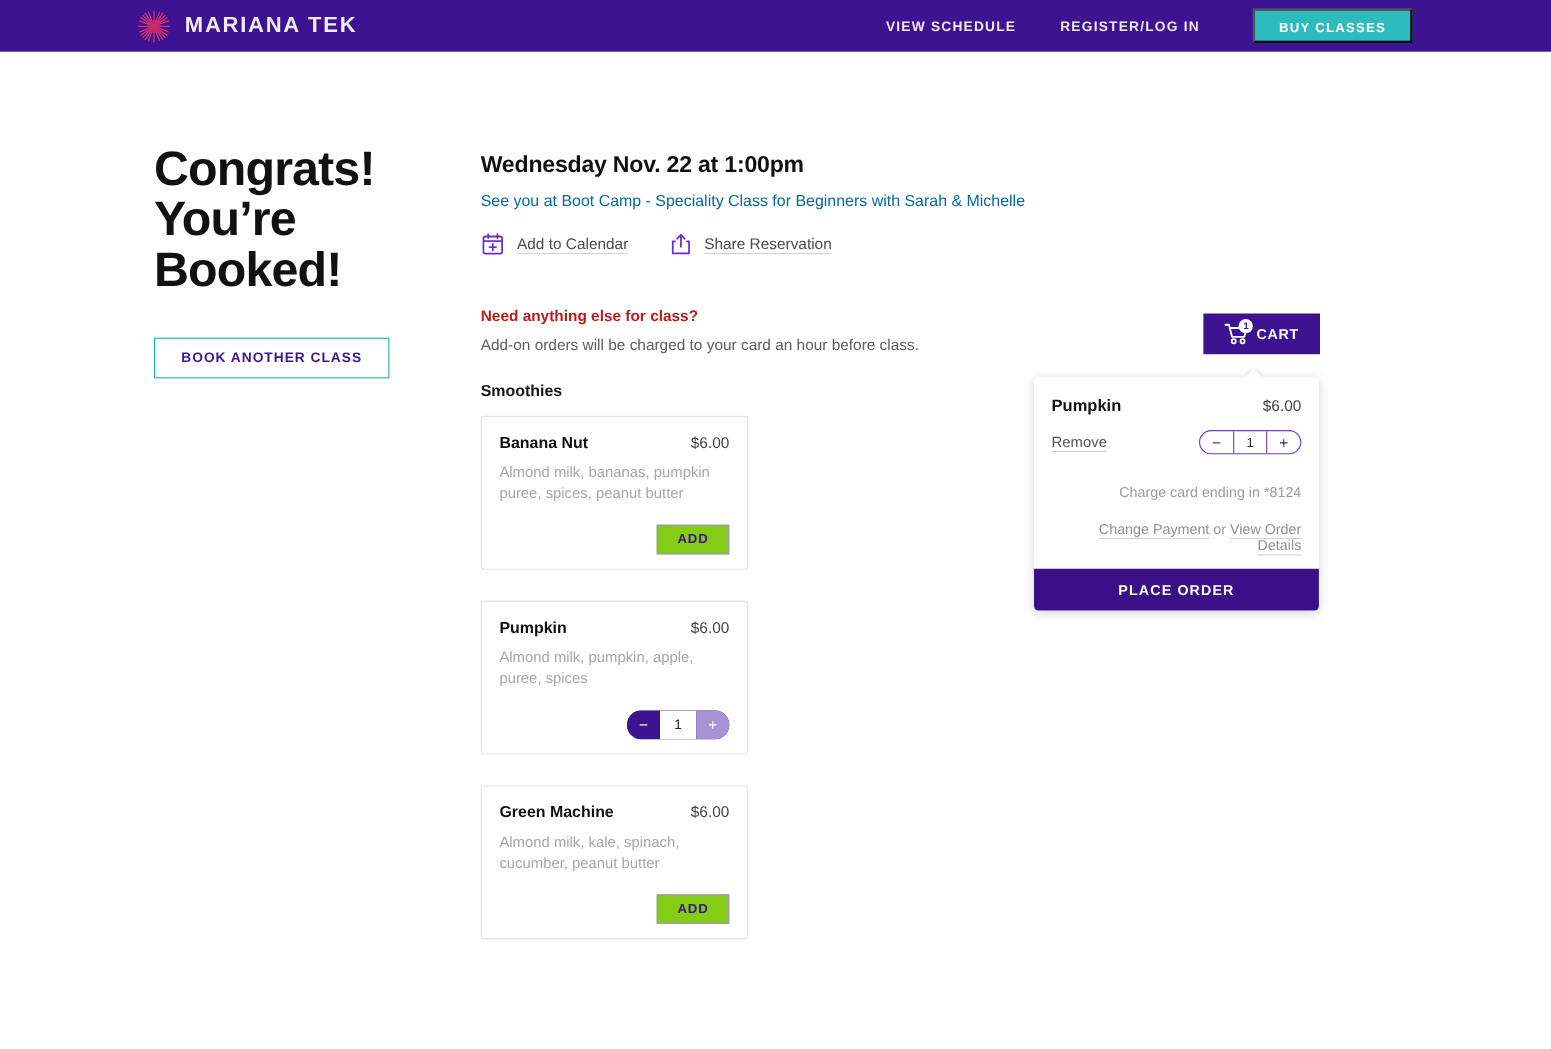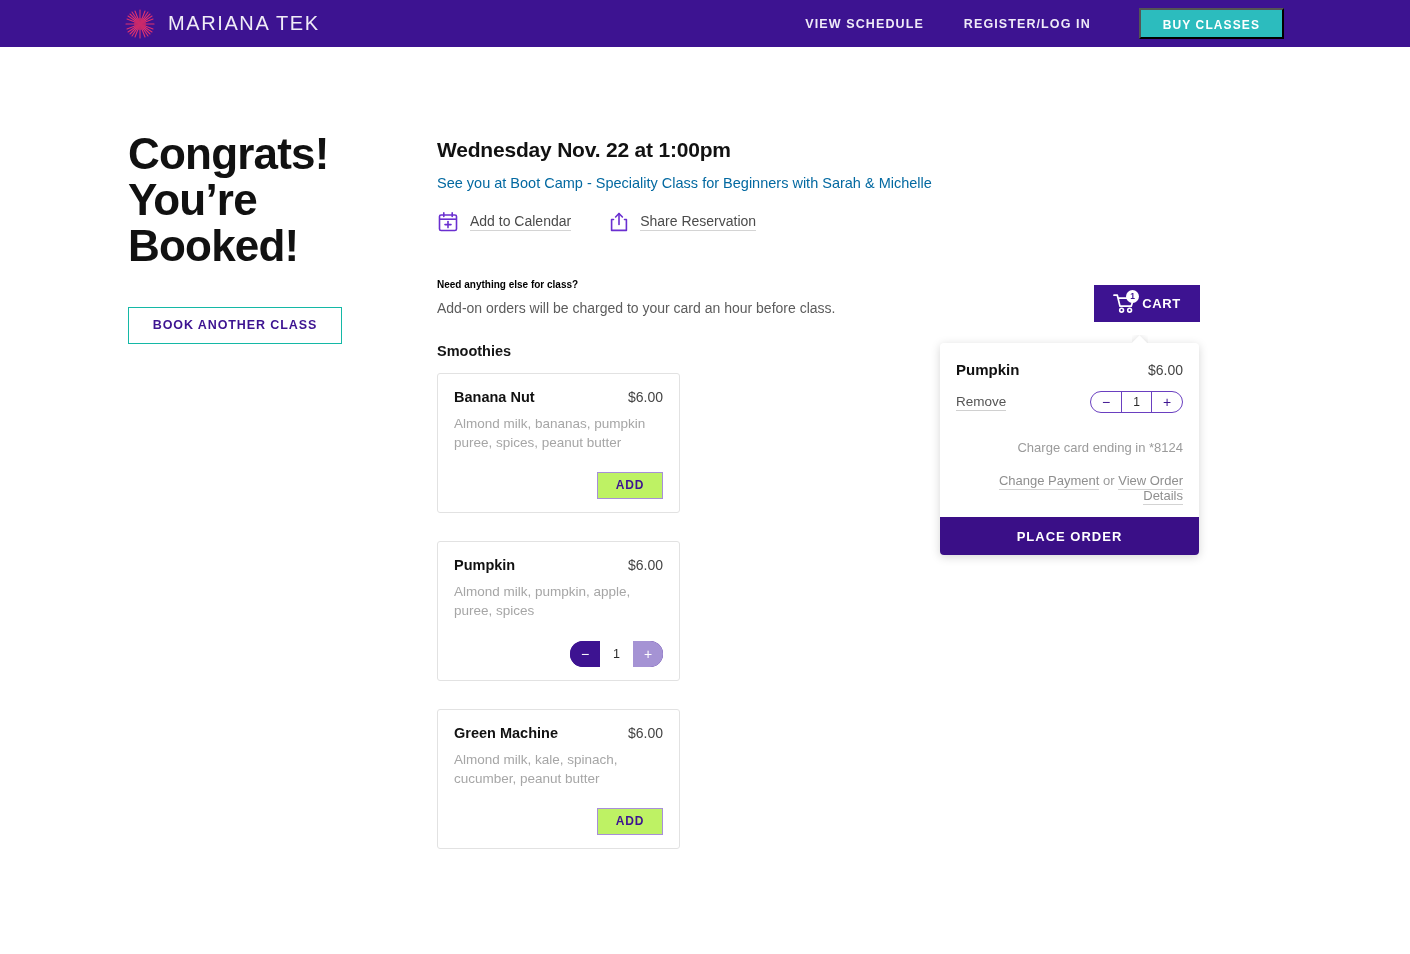--- a/index.html
+++ b/index.html
@@ -29,21 +29,21 @@
     left: 124px;
     display: flex;
     align-items: center;
     gap: 12px;
   }
   .brand-mark { width: 32px; height: 32px; display: block; }
   .brand-name {
     color: #f0ecf7;
     font-size: 20px;
     letter-spacing: 1.6px;
-    font-weight: 400;
+    font-weight: 700;
   }
   .nav {
     position: absolute;
     right: 126px;
     display: flex;
     align-items: center;
     gap: 0;
   }
   .nav-link {
     color: #efeaf8;
@@ -63,21 +63,21 @@
     font-weight: 700;
     height: 31px;
     line-height: 31px;
     padding: 0 22px;
     white-space: nowrap;
   }
 
   
   .left-col {
     position: absolute;
-    left: 128px;
+    left: 140px;
     top: 131px;
     width: 290px;
   }
   .hero-title {
     font-size: 44px;
     line-height: 46px;
     font-weight: 700;
     letter-spacing: -0.8px;
     margin: 0;
     color: #111111;
@@ -135,24 +135,24 @@
   .action-label {
     font-size: 14px;
     color: #4b4b4b;
     border-bottom: 1px solid #d4d4d4;
     padding-bottom: 1px;
   }
 
   
   .need-block { margin-top: 46px; position: relative; }
   .need-title {
-    font-size: 10px;
+    font-size: 14px;
     font-weight: 700;
     margin: 0;
-    color: #000000;
+    color: #b91c1c;
   }
   .need-sub {
     font-size: 14px;
     color: #5c5c5c;
     margin: 10px 0 0 0;
   }
   .cat-title {
     font-size: 14.5px;
     font-weight: 700;
     color: #151515;
@@ -201,21 +201,21 @@
     position: absolute;
     right: 16px;
     bottom: 13px;
   }
   .add-btn {
     width: 66px;
     height: 27px;
     line-height: 25px;
     text-align: center;
     border: 1px solid #a78fd8;
-    background: #bef264;
+    background: #84cc16;
     color: #3d1391;
     font-size: 12px;
     font-weight: 700;
     letter-spacing: 0.8px;
     cursor: pointer;
     font-family: "Liberation Sans", sans-serif;
     padding: 0;
   }
 
   

